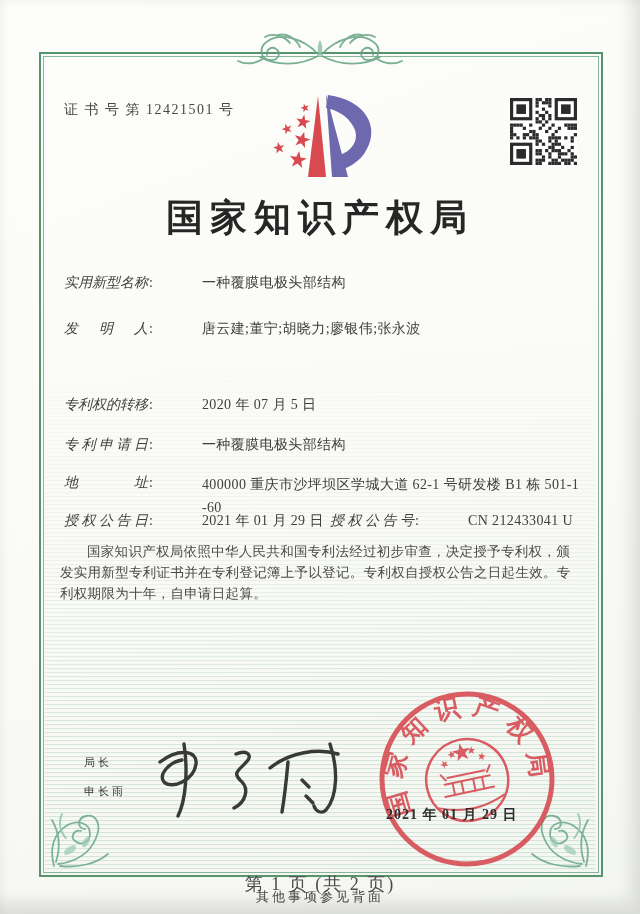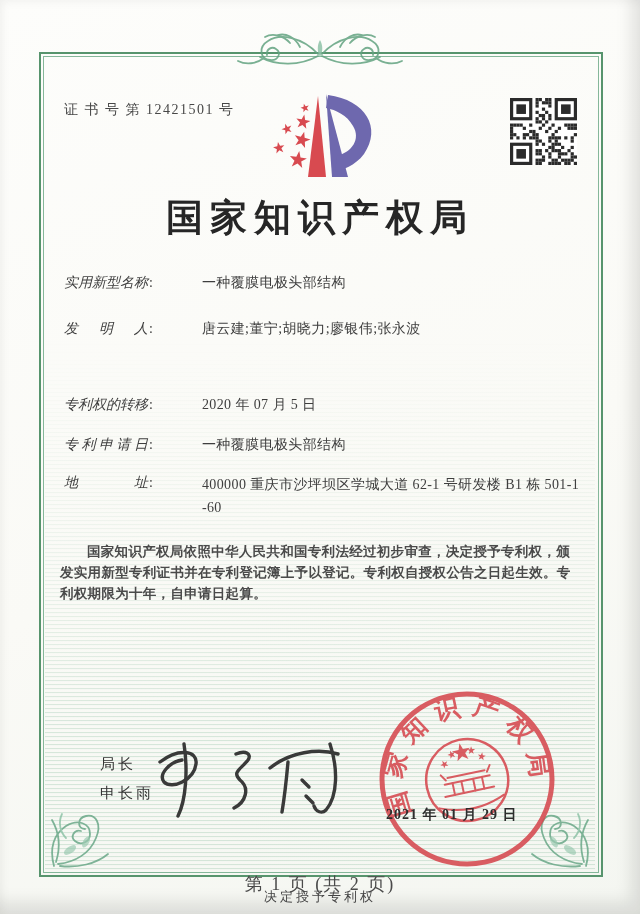--- a/index.html
+++ b/index.html
@@ -23,22 +23,22 @@
          letter-spacing:7px;color:#262626;}
   .row{left:64px;width:520px;font-size:14px;line-height:20px;color:#3e3e3e;}
   .flabel{display:inline-block;width:84px;text-align:justify;text-align-last:justify;
           vertical-align:top;color:#3e3e3e;font-style:italic;}
   .colon{display:inline-block;margin:0 9px 0 1px;vertical-align:top;}
   .fvalue{display:inline-block;vertical-align:top;letter-spacing:.4px;max-width:410px;margin-left:40px;}
   .prewrap{white-space:pre-line;}
   .grant-right{position:absolute;left:266px;top:0;white-space:nowrap;}
   .legal{left:60px;top:541px;width:522px;font-size:13.5px;line-height:21px;color:#4a4a4a;
          letter-spacing:.3px;}
-  .legal p{margin:0;text-indent:2em;font-weight:bold;}
-  .commissioner{left:84px;font-size:15px;letter-spacing:3px;color:#333;margin-left:16px;}
+  .legal p{margin:0;text-indent:2em;}
+  .commissioner{left:84px;font-size:11px;letter-spacing:3px;color:#333;}
   .seal-date{left:386px;top:806px;font-size:14px;font-weight:600;letter-spacing:1px;color:#2d2d2d;}
   .page-num{left:0;top:872px;width:640px;text-align:center;font-size:18px;letter-spacing:2px;color:#4a4a4a;}
   .back-note{left:0;top:888px;width:640px;text-align:center;font-size:13px;letter-spacing:3px;color:#444;}
   .flourish-right{transform:scaleX(-1);}
 </style>
 </head>
 <body>
 
 <div class="page">
 
@@ -255,20 +255,26 @@
     <div class="abs row" style="top:395px;">
       <span class="flabel">专利权的转移</span><span class="colon">:</span><span class="fvalue">2020 年 07 月 5 日</span>
     </div>
     <div class="abs row" style="top:435px;">
       <span class="flabel">专利申请日</span><span class="colon">:</span><span class="fvalue">一种覆膜电极头部结构</span>
     </div>
     <div class="abs row" style="top:473px;">
       <span class="flabel">地址</span><span class="colon">:</span><span class="fvalue prewrap" style="line-height:23px;">400000 重庆市沙坪坝区学城大道 62-1 号研发楼 B1 栋 501-1
 -60</span>
     </div>
+    <div class="abs row" style="top:511px;">
+      <span class="flabel">授权公告日</span><span class="colon">:</span><span class="fvalue">2021 年 01 月 29 日</span>
+      <span class="grant-right">
+        <span class="flabel">授权公告号</span><span class="colon">:</span><span class="fvalue">CN 212433041 U</span>
+      </span>
+    </div>
 
     <div class="abs legal">
       <p>国家知识产权局依照中华人民共和国专利法经过初步审查，决定授予专利权，颁发实用新型专利证书并在专利登记簿上予以登记。专利权自授权公告之日起生效。专利权期限为十年，自申请日起算。</p>
     </div>
 
     <div class="abs commissioner" style="top:755px;">局长</div>
     <div class="abs commissioner" style="top:784px;">申长雨</div>
 
     <svg class="abs" style="left:148px;top:728px;" width="200" height="96" viewBox="0 0 200 96">
       <g stroke="#262626" stroke-width="3.4" fill="none" stroke-linecap="round" stroke-linejoin="round" opacity="0.9">
@@ -308,16 +314,16 @@
           <path d="M70,108 h50"></path>
           <path d="M74,92 l-4,-6 M116,92 l4,-6"></path>
           <path d="M62,118 Q95,132 128,118"></path>
         </g>
       </g>
     </svg>
 
     <div class="abs seal-date">2021 年 01 月 29 日</div>
 
     <div class="abs page-num">第 1 页 (共 2 页)</div>
-    <div class="abs back-note">决定授予专利权</div>
+    <div class="abs back-note">其他事项参见背面</div>
 
   </div>
 </div>
 
 </body></html>

